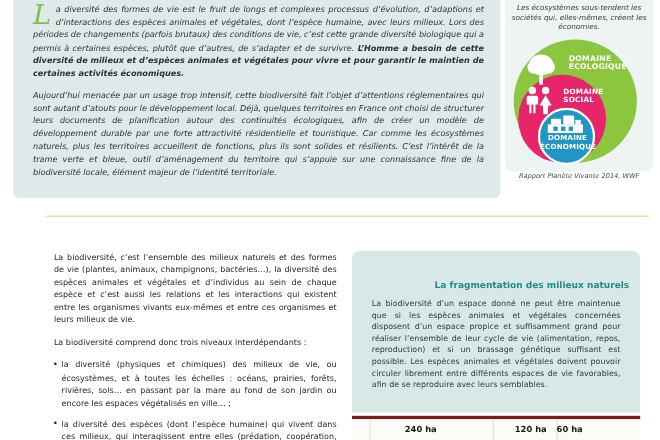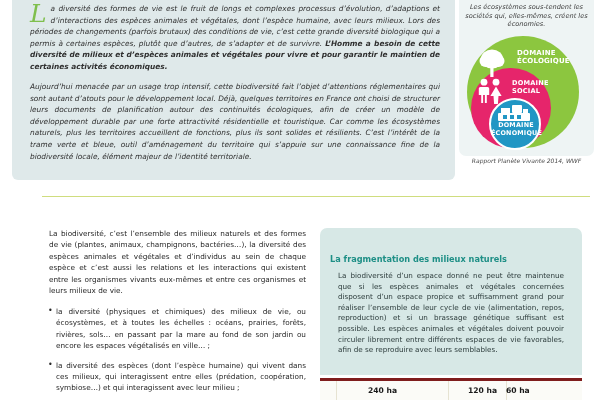--- a/index.html
+++ b/index.html
@@ -60,21 +60,21 @@
   .left-col{position:absolute;left:47px;top:228px;width:259px;
     font-size:7.3px;line-height:11.45px;text-align:justify;color:#272727;}
   .left-col p{margin:0 0 9px 2px;}
   .bullets{margin:0;padding:0;list-style:none;}
   .bullets li{position:relative;padding-left:9px;margin-bottom:8px;}
   .bullets li:before{content:"•";position:absolute;left:1px;top:-0.5px;color:#272727;font-size:8px;}
 
   
   .teal-box{position:absolute;left:320px;top:228px;width:262px;height:147px;
     background:#d7e8e6;border-radius:7px 7px 0 0;}
-  .teal-title{position:absolute;left:10px;top:26px;width:242px;text-align:left;
+  .teal-title{position:absolute;left:10px;top:26px;width:242px;text-align:right;
     font-size:8.2px;font-weight:bold;color:#1e8f86;}
   .teal-text{position:absolute;left:18px;top:43px;width:226px;
     font-size:7.2px;line-height:10.6px;text-align:justify;color:#2c3b3b;font-weight:400;}
   .ha-strip{position:absolute;left:320px;top:378px;width:262px;height:22px;
     background:#fbfbf7;border-top:3px solid #7f1d1d;}
   .ha{position:absolute;top:5px;font-size:7.6px;font-weight:bold;color:#1a1a1a;}
   .ha1{left:48px;}
   .ha2{left:148px;}
   .ha3{left:186px;}
   .ha-sep{position:absolute;top:0;width:1px;height:22px;background:#e6e3d2;}
@@ -138,20 +138,21 @@
     </div>
 
     <div class="diagram-caption-bottom">Rapport Planète Vivante 2014, WWF</div>
   </div>
 
   <div class="divider"></div>
 
 
   <div class="left-col">
     <p>La biodiversité, c’est l’ensemble des milieux naturels et des formes de vie (plantes, animaux, champignons, bactéries…), la diversité des espèces animales et végétales et d’individus au sein de chaque espèce et c’est aussi les relations et les interactions qui existent entre les organismes vivants eux-mêmes et entre ces organismes et leurs milieux de vie.</p>
+    <p>La biodiversité comprend donc trois niveaux interdépendants :</p>
     <ul class="bullets">
       <li>la diversité (physiques et chimiques) des milieux de vie, ou écosystèmes, et à toutes les échelles : océans, prairies, forêts, rivières, sols… en passant par la mare au fond de son jardin ou encore les espaces végétalisés en ville… ;</li>
       <li>la diversité des espèces (dont l’espèce humaine) qui vivent dans ces milieux, qui interagissent entre elles (prédation, coopération, symbiose…) et qui interagissent avec leur milieu ;</li>
     </ul>
   </div>
 
   <div class="teal-box">
     <div class="teal-title">La fragmentation des milieux naturels</div>
     <div class="teal-text">La biodiversité d’un espace donné ne peut être maintenue que si les espèces animales et végétales concernées disposent d’un espace propice et suffisamment grand pour réaliser l’ensemble de leur cycle de vie (alimentation, repos, reproduction) et si un brassage génétique suffisant est possible. Les espèces animales et végétales doivent pouvoir circuler librement entre différents espaces de vie favorables, afin de se reproduire avec leurs semblables.</div>
   </div>

